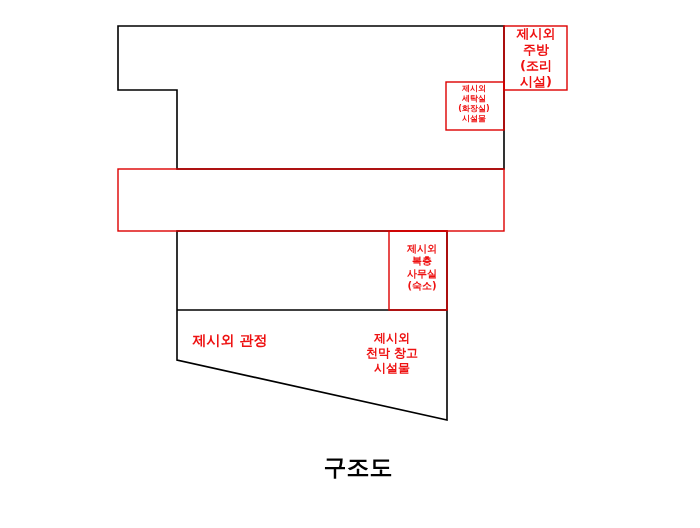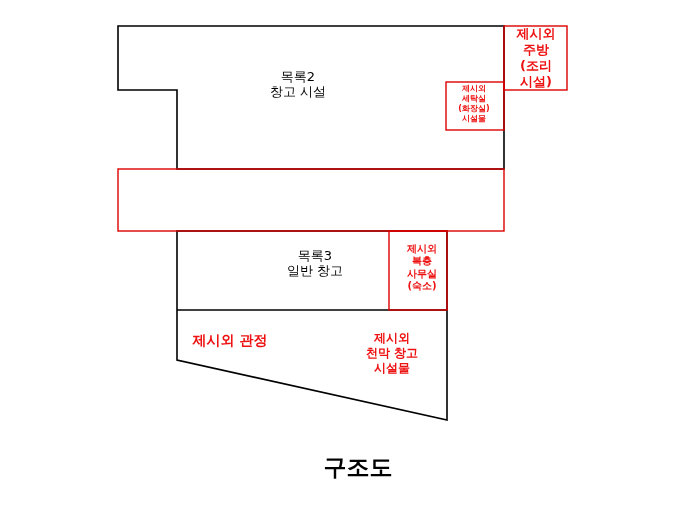--- a/index.html
+++ b/index.html
@@ -117,25 +117,21 @@
     <rect x="118" y="169" width="386" height="62" fill="none" stroke="#dd0000" stroke-width="1.4"></rect>
 
     <rect x="504" y="26" width="63" height="64" fill="none" stroke="#dd0000" stroke-width="1.4"></rect>
 
     <rect x="446" y="82" width="58" height="48" fill="none" stroke="#dd0000" stroke-width="1.4"></rect>
 
     <rect x="389" y="231" width="58" height="79" fill="none" stroke="#dd0000" stroke-width="1.4"></rect>
 
   </svg>
 
-  <div class="lbl lbl-black" id="label-list2">목록2
-창고 시설</div>
 
-  <div class="lbl lbl-black" id="label-list3">목록3
-일반 창고</div>
 
 
   <div class="lbl lbl-red" id="label-kitchen">제시외
 주방
 (조리
 시설)</div>
 
   <div class="lbl lbl-red" id="label-laundry">제시외
 세탁실
 (화장실)

